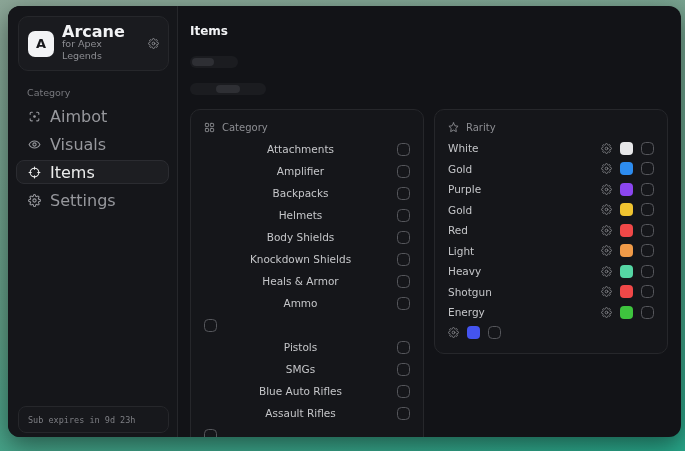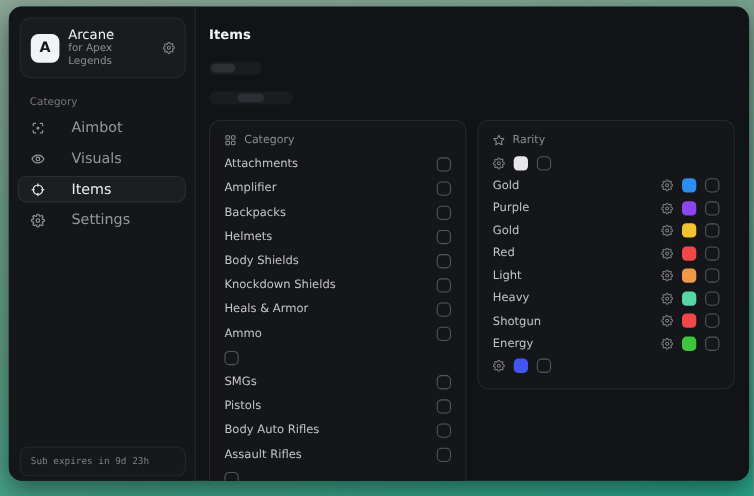--- a/index.html
+++ b/index.html
@@ -25,28 +25,28 @@
     margin:10px 8px 0 10px; padding:8px 9px; border-radius:10px;
     background:#1a1b1f; border:1px solid #26272b;
     display:flex; align-items:center; gap:8px;
   }
   .logo {
     width:26px; height:26px; border-radius:7px; background:#f2f3f5;
     color:#17181c; font-weight:bold; font-size:13px;
     display:flex; align-items:center; justify-content:center; flex:0 0 26px;
   }
   .brand-text { flex:1; min-width:0; }
-  .brand-title { color:#f2f3f5; font-size:12px; font-weight:normal; line-height:13px; }
+  .brand-title { color:#f2f3f5; font-size:16px; font-weight:bold; line-height:13px; }
   .brand-sub { color:#8d8e93; font-size:9.5px; line-height:12px; }
   .brand-gear { color:#8d8e93; display:flex; cursor:pointer; }
   .side-section-label { color:#77787d; font-size:9.5px; margin:16px 0 6px 19px; }
   .nav { display:flex; flex-direction:column; gap:4px; padding:0 8px 0 8px; }
   .nav-item {
-    display:flex; align-items:center; gap:24px; height:24px;
-    padding:0 11px; border-radius:8px; color:#97989d; font-size:13px;
+    display:flex; align-items:center; gap:9px; height:24px;
+    padding:0 11px; border-radius:8px; color:#97989d; font-size:16px;
     border:1px solid transparent; cursor:pointer;
   }
   .nav-item.active { background:#1d1e22; border-color:#2b2c31; color:#eceded; }
   .nav-item .ni { display:flex; }
   .icon-16 svg { width:13px; height:13px; display:block; }
   .icon-12 svg { width:11px; height:11px; display:block; }
   .icon-11 svg { width:11px; height:11px; display:block; }
   .side-footer {
     position:absolute; left:10px; right:8px; bottom:4px;
     border:1px solid #26272b; background:#17181c; border-radius:8px;
@@ -66,21 +66,21 @@
   .tab-group { display:inline-flex; background:#1b1c20; border-radius:8px; padding:2px; }
   .tab { padding:4px 12px; border-radius:7px; font-size:10.5px; color:#8d8e93; cursor:pointer; }
   .tab.active { background:#2e2f34; color:#f2f3f5; font-weight:bold; }
   .panels { display:flex; gap:10px; align-items:flex-start; }
   .panel {
     border:1px solid #26272b; background:#15161a; border-radius:10px;
     padding:10px 13px 10px; flex:1;
   }
   .panel-head { display:flex; align-items:center; gap:7px; color:#8d8e93; font-size:10px; height:14px; margin-bottom:4px; }
   .rowlist { display:flex; flex-direction:column; }
-  .c-row { display:flex; align-items:center; justify-content:space-between; height:22px; }
+  .c-row { display:flex; align-items:center; justify-content:space-between; height:22px;text-align:center; }
   .r-row { display:flex; align-items:center; height:20.5px; }
   .row-label { color:#c5c6c9; font-size:10.5px; flex:1; }
   .checkbox {
     width:13px; height:13px; border:1.5px solid #55565b; border-radius:4.5px;
     background:transparent; cursor:pointer; flex:0 0 13px;
   }
   .swatch { width:13px; height:13px; border-radius:4px; margin:0 8px; cursor:pointer; flex:0 0 13px; }
   .row-gear { color:#808186; display:flex; cursor:pointer; }
 </style>
 </head>
@@ -208,29 +208,29 @@
     <span class="checkbox"></span>
   </div>
             <div class="c-row">
     <span class="row-label">Ammo</span>
     <span class="checkbox"></span>
   </div>
             <div class="c-row">
     <span class="checkbox"></span>
   </div>
             <div class="c-row">
+    <span class="row-label">Pistols</span>
+    <span class="checkbox"></span>
+  </div>
+            <div class="c-row">
     <span class="row-label">SMGs</span>
     <span class="checkbox"></span>
   </div>
             <div class="c-row">
-    <span class="row-label">Pistols</span>
-    <span class="checkbox"></span>
-  </div>
-            <div class="c-row">
-    <span class="row-label">Body Auto Rifles</span>
+    <span class="row-label">Blue Auto Rifles</span>
     <span class="checkbox"></span>
   </div>
             <div class="c-row">
     <span class="row-label">Assault Rifles</span>
     <span class="checkbox"></span>
   </div>
             <div class="c-row">
     <span class="checkbox"></span>
   </div>
           </div>
@@ -239,20 +239,21 @@
         <div class="panel-head">
           <span class="icon-11">
               <svg viewBox="0 0 24 24" fill="none" stroke="currentColor" stroke-width="2" stroke-linecap="round" stroke-linejoin="round">
                 <path d="M12 2l3.09 6.26L22 9.27l-5 4.87 1.18 6.88L12 17.77l-6.18 3.25L7 14.14 2 9.27l6.91-1.01L12 2z"></path>
               </svg>
             </span>
           <span>Rarity</span>
         </div>
         <div class="rowlist">
             <div class="r-row">
+    <span class="row-label">White</span>
     <span class="row-gear icon-12">
                 <svg viewBox="0 0 24 24" fill="none" stroke="currentColor" stroke-width="2" stroke-linecap="round" stroke-linejoin="round">
                   <circle cx="12" cy="12" r="3"></circle>
                   <path d="M19.4 15a1.65 1.65 0 0 0 .33 1.82l.06.06a2 2 0 1 1-2.83 2.83l-.06-.06a1.65 1.65 0 0 0-1.82-.33 1.65 1.65 0 0 0-1 1.51V21a2 2 0 0 1-4 0v-.09a1.65 1.65 0 0 0-1-1.51 1.65 1.65 0 0 0-1.82.33l-.06.06a2 2 0 1 1-2.83-2.83l.06-.06a1.65 1.65 0 0 0 .33-1.82 1.65 1.65 0 0 0-1.51-1H3a2 2 0 0 1 0-4h.09a1.65 1.65 0 0 0 1.51-1 1.65 1.65 0 0 0-.33-1.82l-.06-.06a2 2 0 1 1 2.83-2.83l.06.06a1.65 1.65 0 0 0 1.82.33h0a1.65 1.65 0 0 0 1-1.51V3a2 2 0 0 1 4 0v.09a1.65 1.65 0 0 0 1 1.51h0a1.65 1.65 0 0 0 1.82-.33l.06-.06a2 2 0 1 1 2.83 2.83l-.06.06a1.65 1.65 0 0 0-.33 1.82v0a1.65 1.65 0 0 0 1.51 1H21a2 2 0 0 1 0 4h-.09a1.65 1.65 0 0 0-1.51 1z"></path>
                 </svg>
               </span>
     <span class="swatch" style="background: rgb(231, 231, 233);"></span>
     <span class="checkbox"></span>
   </div>
             <div class="r-row">

